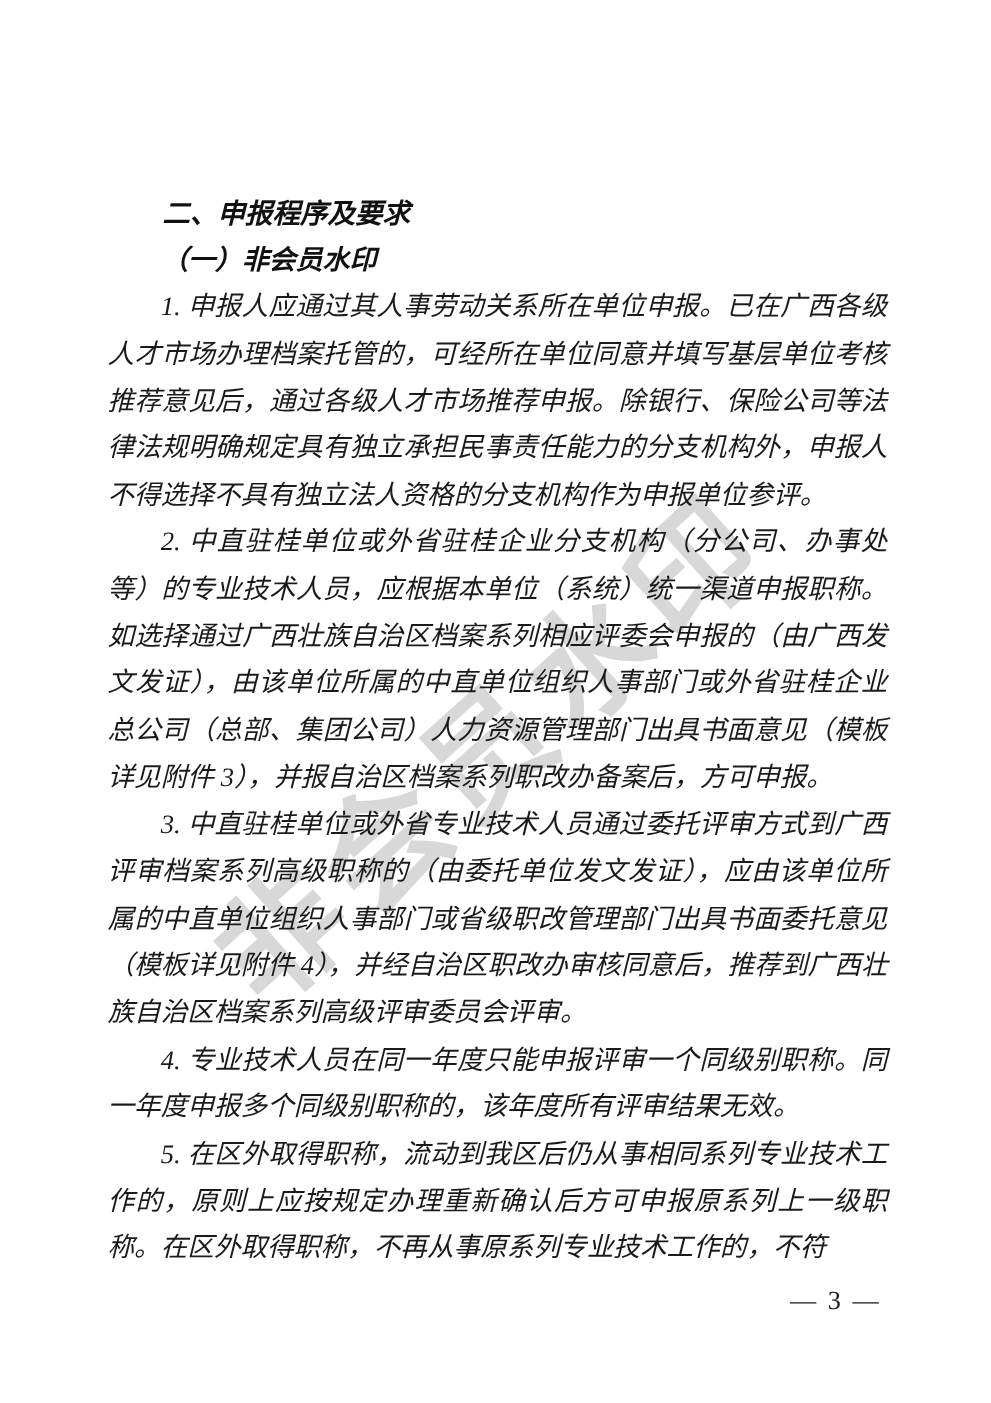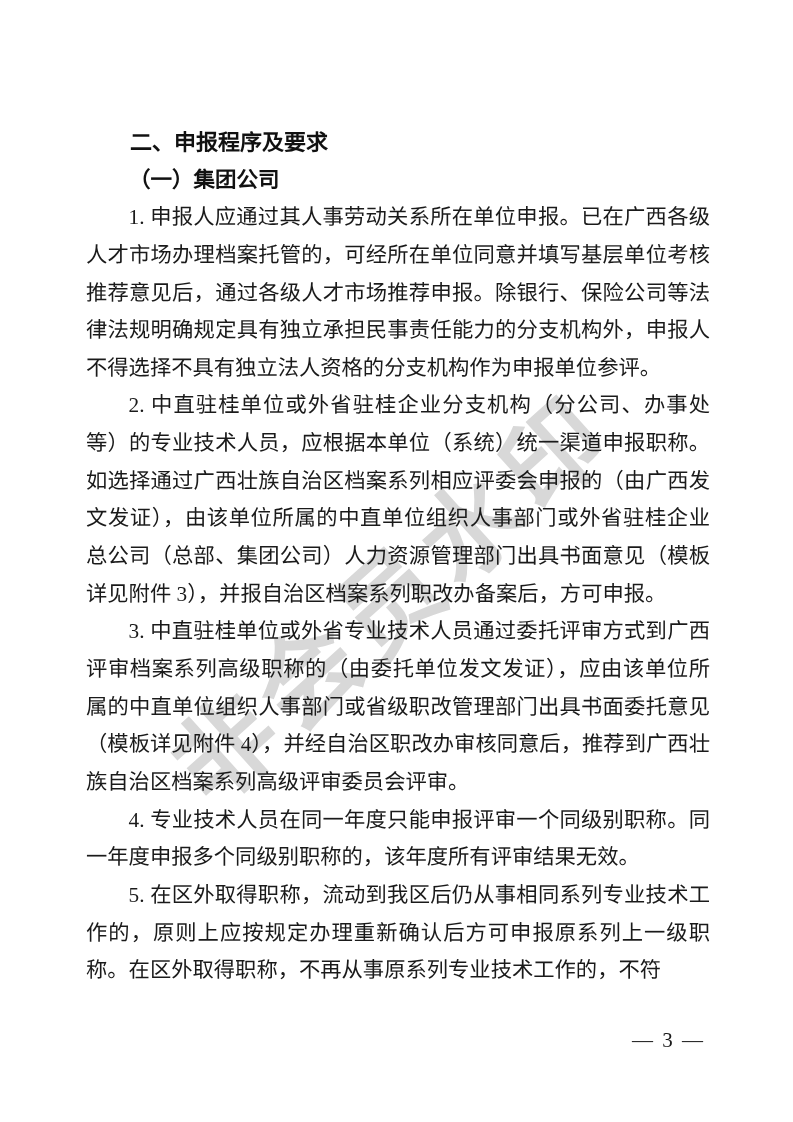--- a/index.html
+++ b/index.html
@@ -28,23 +28,24 @@
     letter-spacing: 10px;
     white-space: nowrap;
     color: #d8d8d8;
     z-index: 0;
     user-select: none;
     font-family: "Liberation Sans", sans-serif;
   }
   .content {
     position: absolute;
     left: 86px;
-    top: 124px;
+    top: 152px;
     width: 624px;
     z-index: 1;
+    font-style: italic;
   }
   .section-heading {
     margin: 0;
     font-family: "Liberation Sans", sans-serif; 
     font-size: 22px;
     font-weight: bold;
     line-height: 37.6px;
     text-indent: 2em;
     color: #111111;
   }
@@ -80,21 +81,21 @@
 </head>
 <body>
 
 <div class="page">
 
   <div class="watermark">非会员水印</div>
 
   <main class="content">
     <h1 class="section-heading">二、申报程序及要求</h1>
 
-    <h2 class="subsection-heading">（一）集团公司</h2>
+    <h2 class="subsection-heading">（一）非会员水印</h2>
 
     <p class="body-paragraph">1. 申报人应通过其人事劳动关系所在单位申报。已在广西各级人才市场办理档案托管的，可经所在单位同意并填写基层单位考核推荐意见后，通过各级人才市场推荐申报。除银行、保险公司等法律法规明确规定具有独立承担民事责任能力的分支机构外，申报人不得选择不具有独立法人资格的分支机构作为申报单位参评。</p>
 
     <p class="body-paragraph">2. 中直驻桂单位或外省驻桂企业分支机构（分公司、办事处等）的专业技术人员，应根据本单位（系统）统一渠道申报职称。如选择通过广西壮族自治区档案系列相应评委会申报的（由广西发文发证），由该单位所属的中直单位组织人事部门或外省驻桂企业总公司（总部、集团公司）人力资源管理部门出具书面意见（模板详见附件 3），并报自治区档案系列职改办备案后，方可申报。</p>
 
     <p class="body-paragraph">3. 中直驻桂单位或外省专业技术人员通过委托评审方式到广西评审档案系列高级职称的（由委托单位发文发证），应由该单位所属的中直单位组织人事部门或省级职改管理部门出具书面委托意见（模板详见附件 4），并经自治区职改办审核同意后，推荐到广西壮族自治区档案系列高级评审委员会评审。</p>
 
     <p class="body-paragraph">4. 专业技术人员在同一年度只能申报评审一个同级别职称。同一年度申报多个同级别职称的，该年度所有评审结果无效。</p>
 
     <p class="body-paragraph">5. 在区外取得职称，流动到我区后仍从事相同系列专业技术工作的，原则上应按规定办理重新确认后方可申报原系列上一级职称。在区外取得职称，不再从事原系列专业技术工作的，不符</p>

